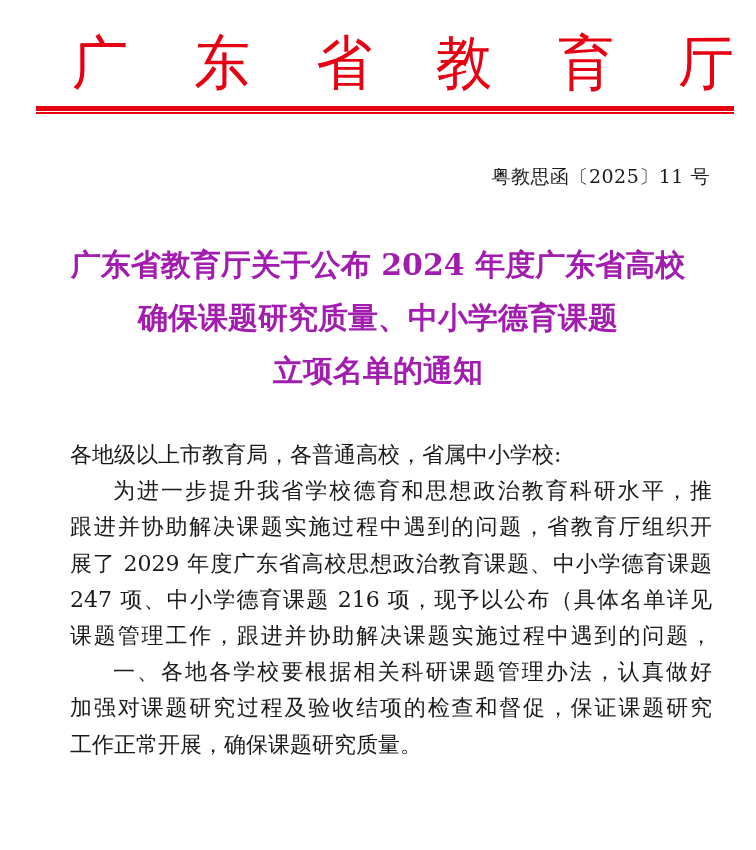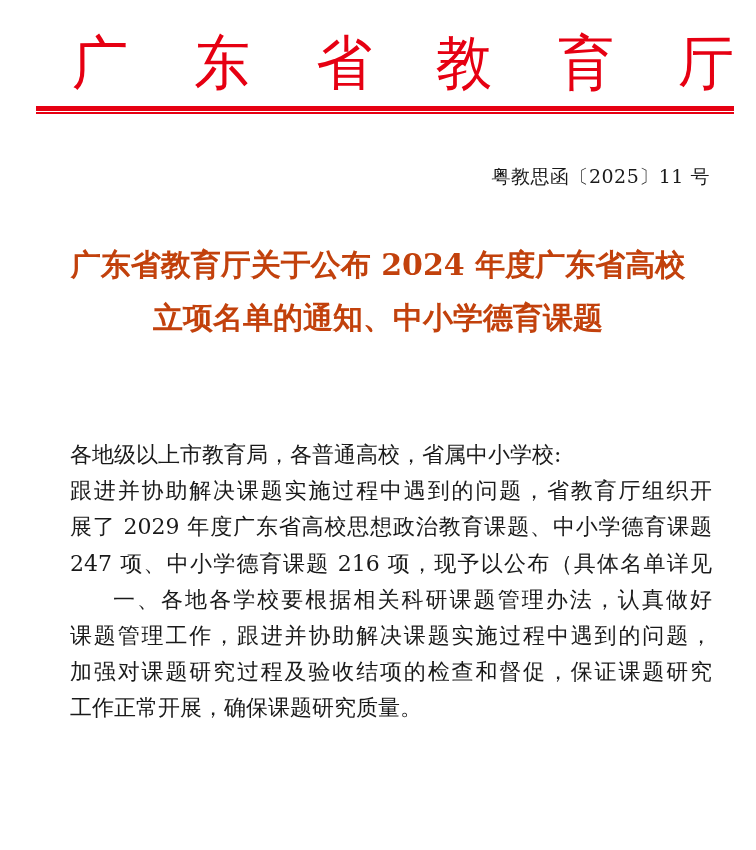--- a/index.html
+++ b/index.html
@@ -60,21 +60,21 @@
     .title {
       position: absolute;
       left: 40px;
       width: 676px;
       top: 238px;
       text-align: center;
       font-family: "DejaVu Serif", "Liberation Serif", serif;
       font-weight: bold;
       font-size: 30px;
       line-height: 53px;
-      color: #c2410c;
+      color: #a21caf;
     }
     .title-line {
       display: block;
       white-space: nowrap;
     }
     .body-text {
       position: absolute;
       left: 70px;
       top: 437px;
       width: 642px;
@@ -113,27 +113,29 @@
   <span class="masthead-char" style="left:678px;">厅</span>
 </div>
 
 <div class="rule-thick"></div>
 <div class="rule-thin"></div>
 
 <div class="doc-number">粤教思函〔2025〕11 号</div>
 
 <div class="title">
   <span class="title-line">广东省教育厅关于公布 2024 年度广东省高校</span>
-  <span class="title-line">立项名单的通知、中小学德育课题</span>
+  <span class="title-line">确保课题研究质量、中小学德育课题</span>
+  <span class="title-line">立项名单的通知</span>
 </div>
 
 <div class="body-text">
   <span class="body-line salutation">各地级以上市教育局，各普通高校，省属中小学校:</span>
 
+  <span class="body-line indent">为进一步提升我省学校德育和思想政治教育科研水平，推</span>
   <span class="body-line">跟进并协助解决课题实施过程中遇到的问题，省教育厅组织开</span>
   <span class="body-line">展了 2029 年度广东省高校思想政治教育课题、中小学德育课题</span>
   <span class="body-line">247 项、中小学德育课题 216 项，现予以公布（具体名单详见</span>
 
+  <span class="body-line">课题管理工作，跟进并协助解决课题实施过程中遇到的问题，</span>
   <span class="body-line indent">一、各地各学校要根据相关科研课题管理办法，认真做好</span>
-  <span class="body-line">课题管理工作，跟进并协助解决课题实施过程中遇到的问题，</span>
   <span class="body-line">加强对课题研究过程及验收结项的检查和督促，保证课题研究</span>
   <span class="body-line last">工作正常开展，确保课题研究质量。</span>
 </div>
 
 </body></html>

